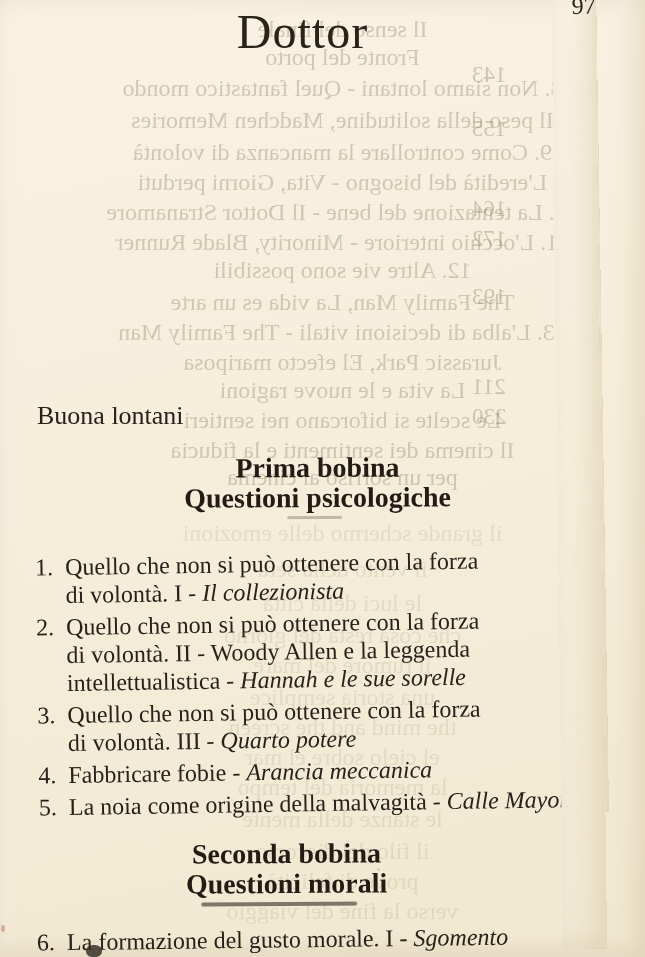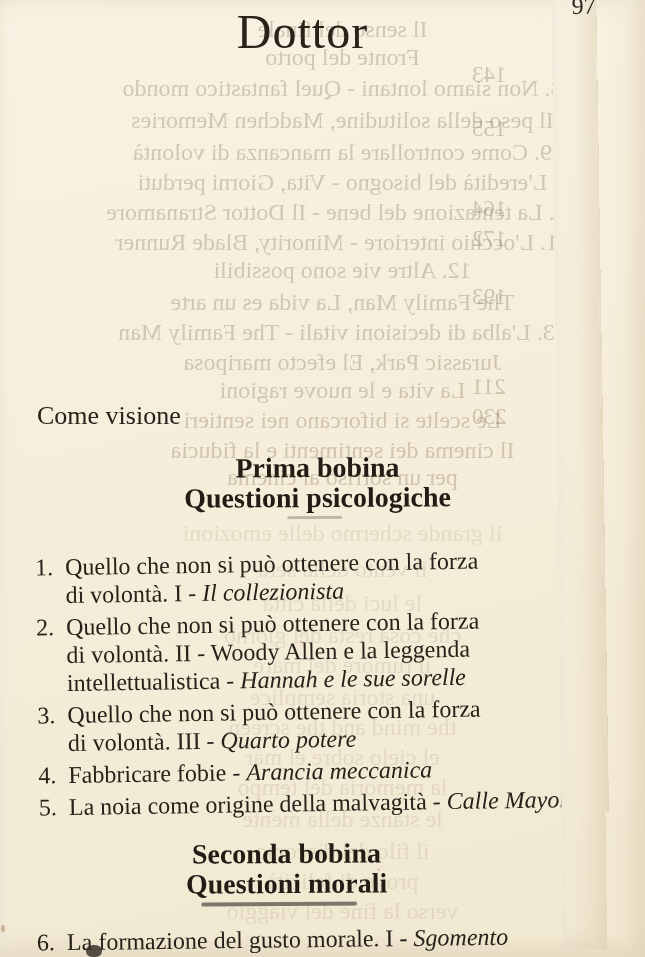--- a/index.html
+++ b/index.html
@@ -99,21 +99,21 @@
       <div class="bleed-num" style="top: 116px;">155</div>
       <div class="bleed-num" style="top: 196px;">164</div>
       <div class="bleed-num" style="top: 226px;">172</div>
       <div class="bleed-num" style="top: 284px;">193</div>
       <div class="bleed-num" style="top: 374px;">211</div>
       <div class="bleed-num" style="top: 404px;">230</div>
     </div>
 
   <div class="title">Dottor</div>
 
-  <div class="buona">Come visione</div>
+  <div class="buona">Buona lontani</div>
   <div class="roman">IX</div>
 
   <div class="sec-head" id="sh0">
     <div>Prima bobina</div>
     <div>Questioni psicologiche</div>
     <div class="rule"></div>
   </div>
   <ol class="toc-list" id="sl0">
       <li class="item">
         <span class="num">1.</span>

